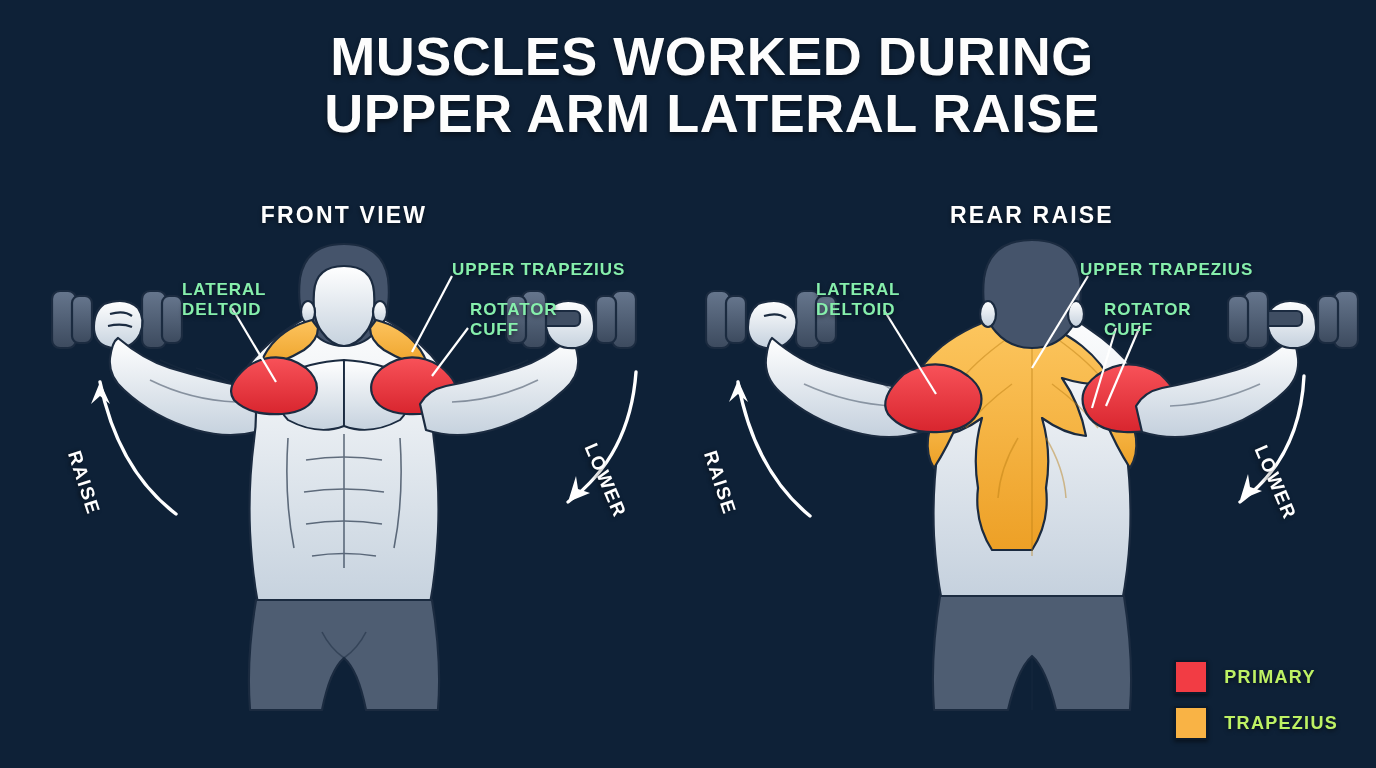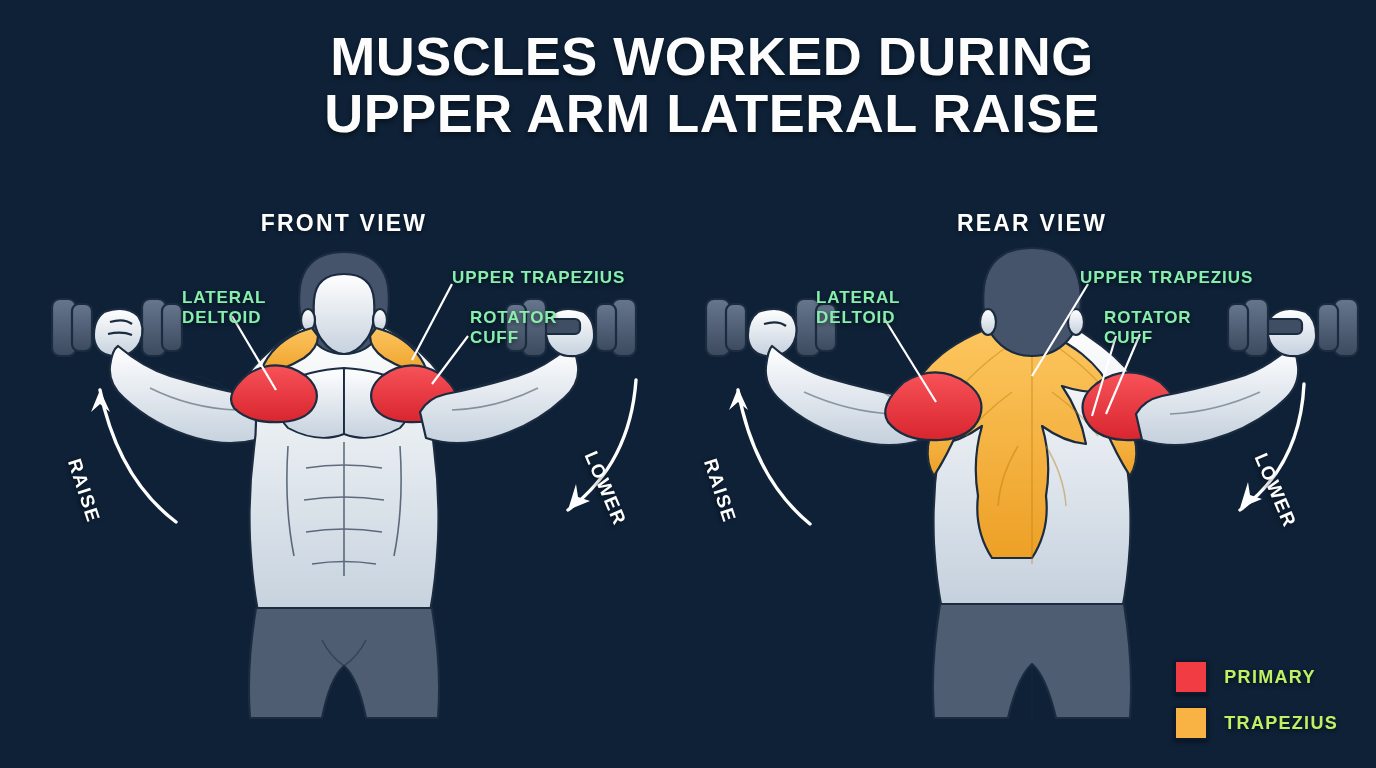--- a/index.html
+++ b/index.html
@@ -16,21 +16,21 @@
     position:absolute;left:0;right:0;top:28px;
     text-align:center;color:#fdfdfd;
     font-weight:bold;font-size:54px;line-height:1.06;
     letter-spacing:.5px;
     text-shadow:0 3px 5px rgba(0,0,0,.45);
     padding-left:48px;
   }
   .title .l2{display:block;}
 
   
-  .panel{position:absolute;top:16px;width:688px;height:624px;}
+  .panel{position:absolute;top:8px;width:688px;height:624px;}
   .panel.left{left:0;}
   .panel.right{left:688px;}
 
   .view-label{
     position:absolute;top:194px;left:0;right:0;text-align:center;
     color:#ffffff;font-weight:bold;font-size:23px;letter-spacing:2.2px;
     text-shadow:0 2px 4px rgba(0,0,0,.45);
   }
 
   
@@ -190,21 +190,21 @@
     <div class="callout lt" style="left:452px;top:252px;">UPPER TRAPEZIUS</div>
     <div class="callout lt" style="left:470px;top:292px;">ROTATOR
 CUFF</div>
 
     <div class="motion-word" style="left:84px;top:440px;transform:rotate(72deg);transform-origin:left top;">RAISE</div>
     <div class="motion-word" style="left:600px;top:432px;transform:rotate(67deg);transform-origin:left top;">LOWER</div>
   </div>
 
   <div class="panel right">
 
-    <div class="view-label">REAR VIEW</div>
+    <div class="view-label">REAR RAISE</div>
 
     <svg class="fig" width="688" height="768" viewBox="0 0 688 768">
       <defs>
         <linearGradient id="skinR" x1="0" y1="0" x2="0" y2="1">
           <stop offset="0" stop-color="#ffffff"></stop>
             <stop offset="1" stop-color="#c4d0dd"></stop>
         </linearGradient>
         <linearGradient id="redR" x1="0" y1="0" x2="0" y2="1">
           <stop offset="0" stop-color="#f85259"></stop>
             <stop offset="1" stop-color="#d8252e"></stop>

